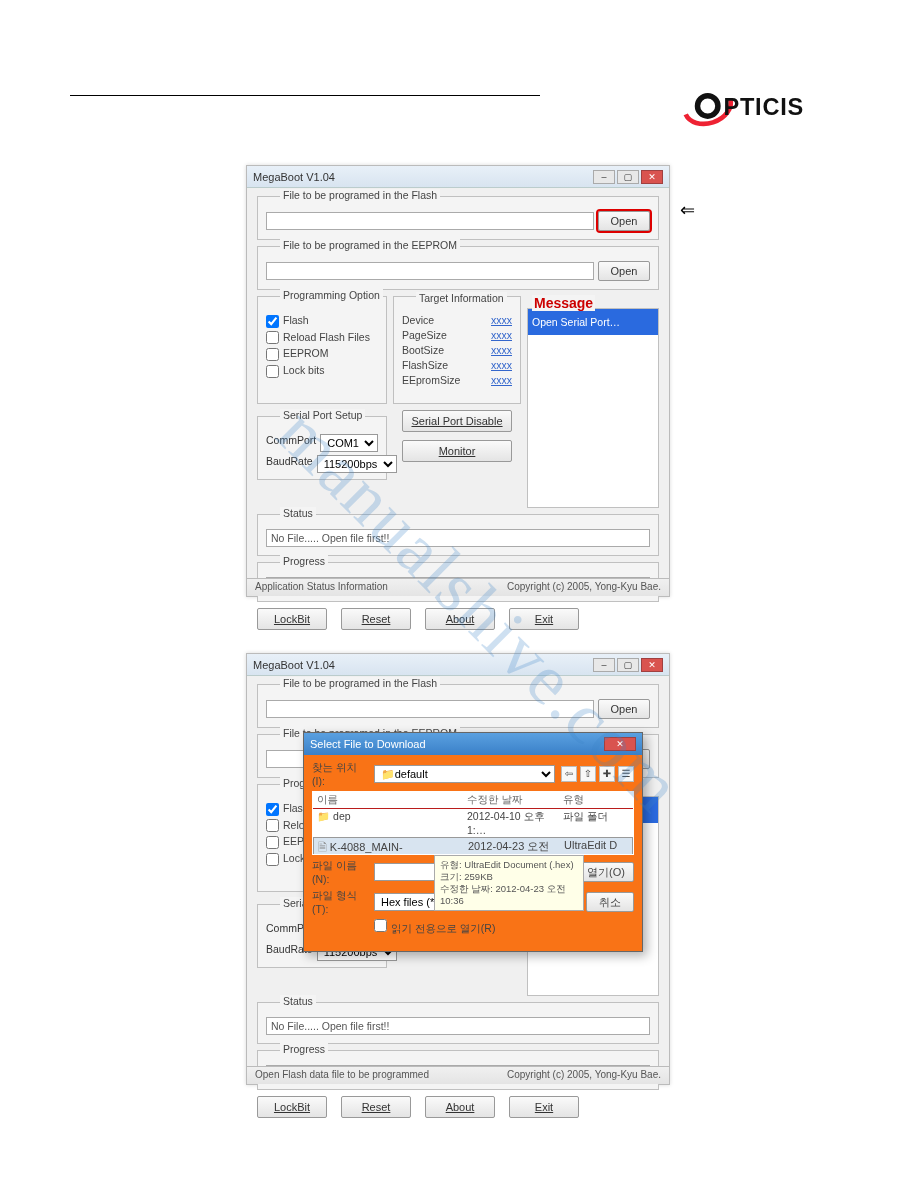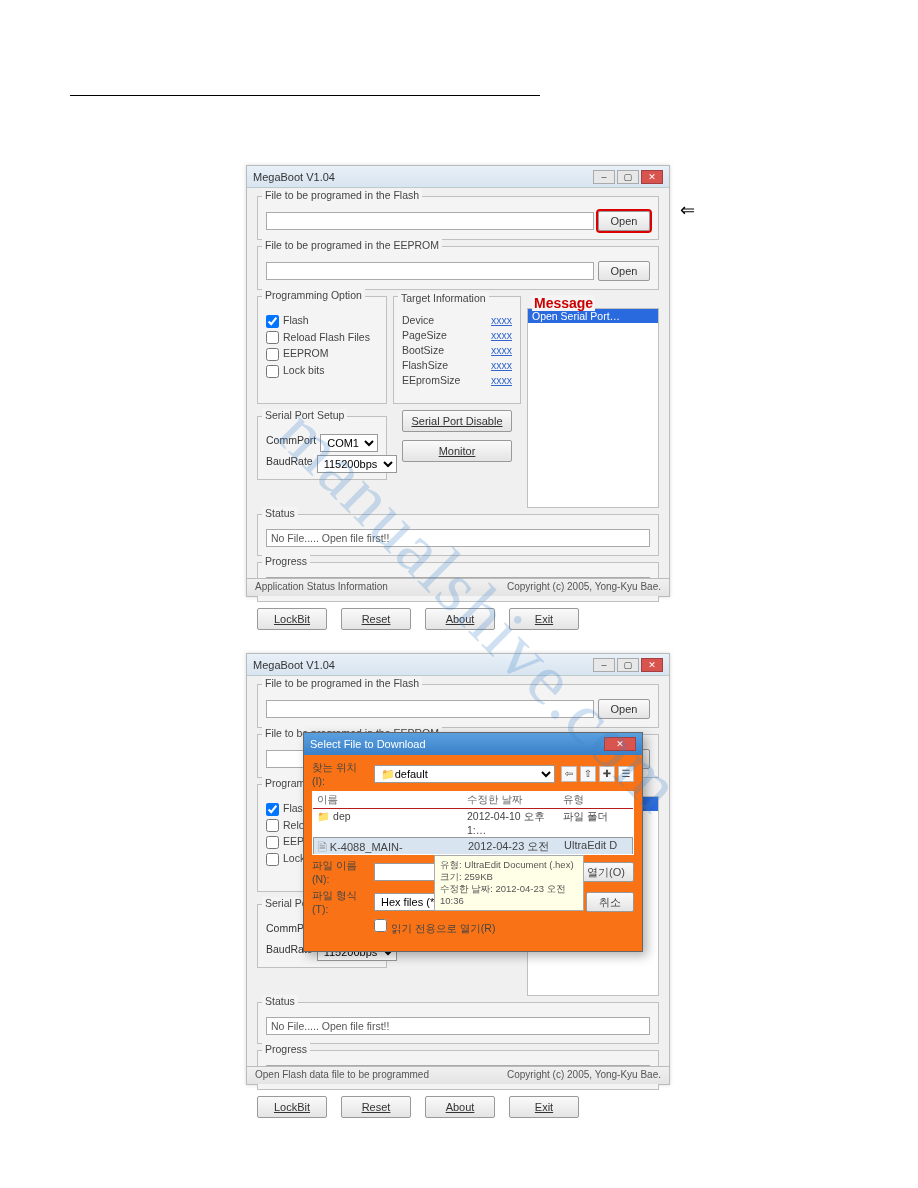--- a/index.html
+++ b/index.html
@@ -83,21 +83,21 @@
   .groupbox {
     border: 1px solid #c0c0c0;
     background: #f4f4f4;
     position: relative;
     padding: 14px 8px 8px 8px;
     margin-bottom: 6px;
   }
   .groupbox > .legend {
     position: absolute;
     top: -8px;
-    left: 4px;
+    left: 22px;
     background: #f4f4f4;
     padding: 0 3px;
     font-size: 10.5px;
     color: #444;
   }
   .row { display:flex; align-items:center; gap:4px; }
   .wide-input {
     flex: 1;
     height: 18px;
     border: 1px solid #aaa;
@@ -143,21 +143,21 @@
     padding:0;
     position:relative;
   }
   .msgbox .msg-title {
     position:absolute; top:-14px; left:4px;
     color:#c00; font-size:14px; font-weight:bold;
     background:#f4f4f4; padding:0 2px;
   }
   .msg-hl {
     background:#2a6adf; color:#fff; font-size:10.5px;
-    padding:1px 4px; width:100%;
+    padding:7px 4px; width:100%;
   }
 
   .status-input {
     width:100%; height:18px; border:1px solid #aaa; background:#fff;
     font-size:10.5px; padding:1px 4px; color:#555;
   }
   .progress-bar {
     width:100%; height:16px; border:1px solid #aaa;
     background:repeating-linear-gradient(90deg,#f4f4f4,#f4f4f4 6px,#eee 6px,#eee 12px);
   }
@@ -248,20 +248,27 @@
   .folder-ico { color:#e6b800; margin-right:3px; }
   .file-ico   { color:#888; margin-right:3px; }
   .tb-icons { display:flex; gap:3px; }
   .tb-icons span { width:16px; height:16px; border:1px solid #bbb; background:#f8f8f8; font-size:10px; text-align:center; line-height:14px; }
 </style>
 </head>
 <body>
 
 <div class="page-header">
   <div class="header-rule"></div>
+  <div class="logo">
+    <svg viewBox="0 0 200 70">
+      <ellipse cx="36" cy="33" rx="30" ry="22" fill="none" stroke="#e23" stroke-width="6" stroke-dasharray="80 200" transform="rotate(-18 36 33)"></ellipse>
+      <circle cx="36" cy="33" r="13" fill="none" stroke="#111" stroke-width="7"></circle>
+      <text x="56" y="44" font-family="Arial Black, Arial" font-size="30" font-weight="900" fill="#111" letter-spacing="1">PTICIS</text>
+    </svg>
+  </div>
 </div>
 
 <div class="watermark">manualshive.com</div>
 
 <div class="arrow-annot">⇐</div>
 
 <div class="fig fig1">
   <div class="titlebar">
     <span>MegaBoot V1.04</span>
     <div class="wicons">

